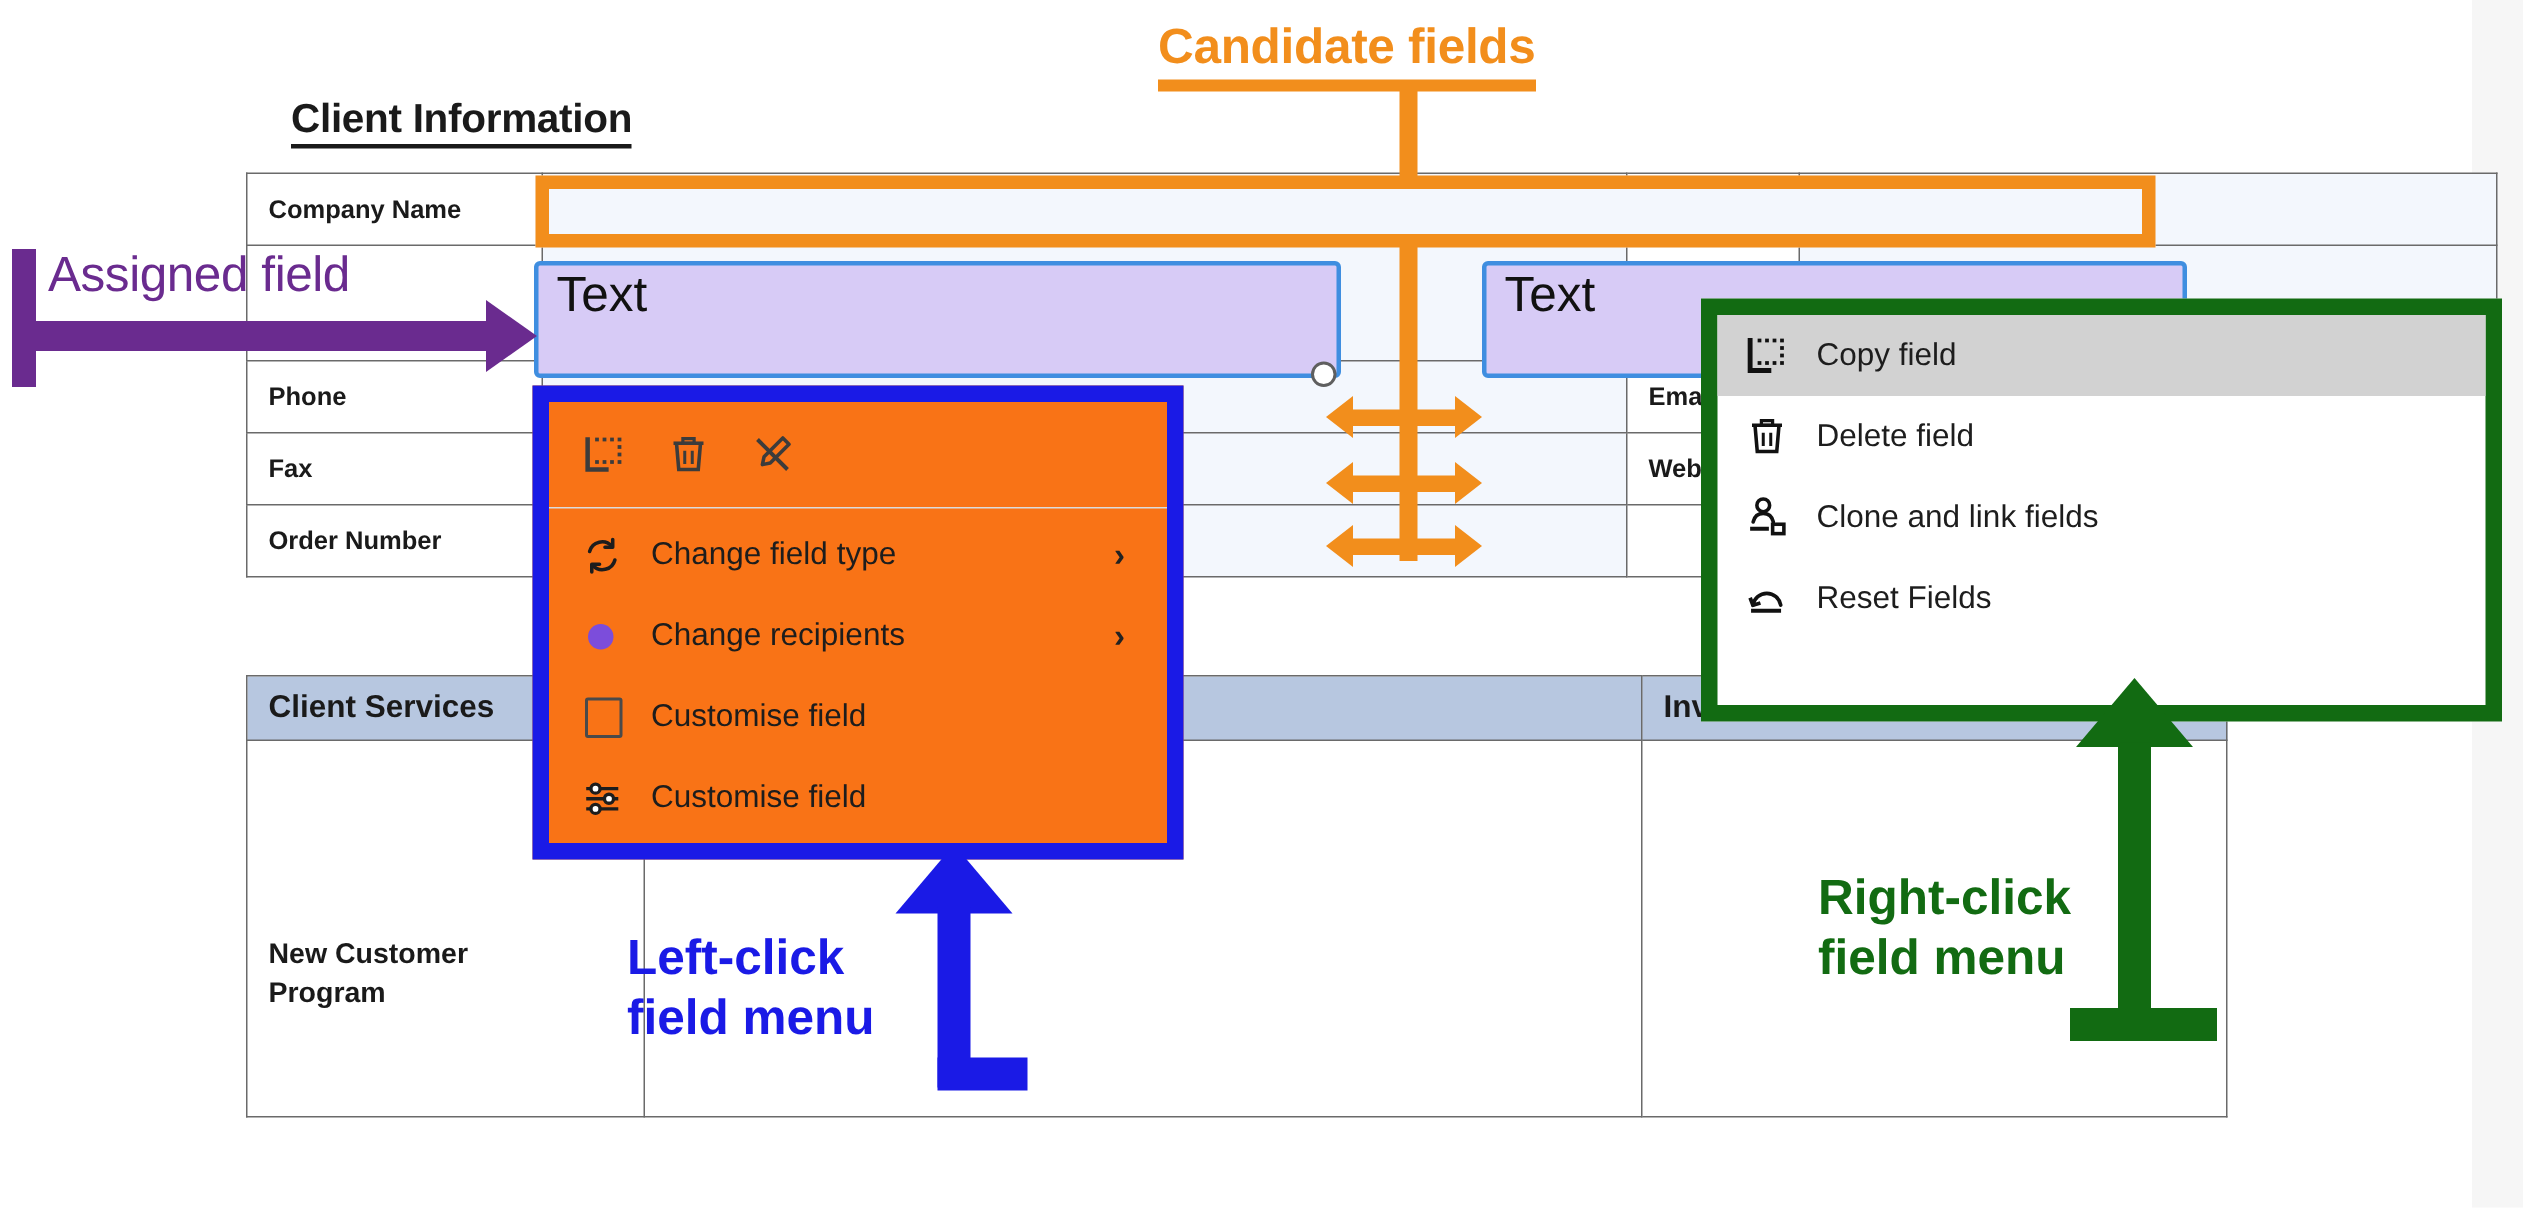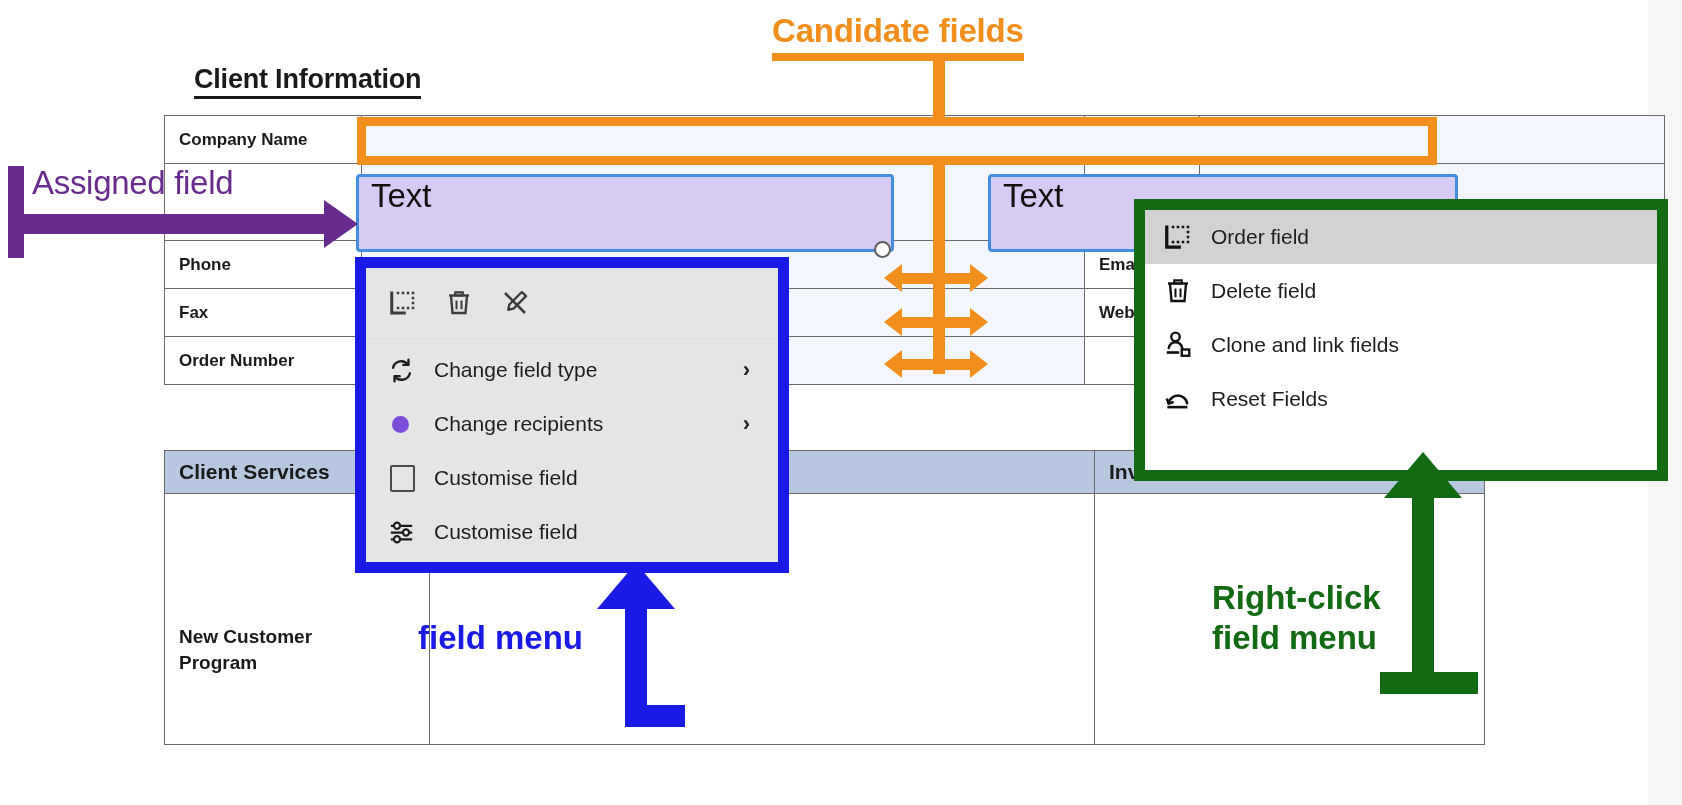--- a/index.html
+++ b/index.html
@@ -109,21 +109,21 @@
   #assigned-arrow-bar{left:8px;top:214px;width:320px;height:20px;background:#6a2b8f;}
   #assigned-arrow-head{
     left:324px;top:200px;width:0;height:0;
     border-top:24px solid transparent;border-bottom:24px solid transparent;
     border-left:34px solid #6a2b8f;
   }
 
   
   #left-click-menu{
     left:355px;top:257px;width:434px;height:316px;
-    background:#e5e5e5;border:11px solid #1a1ae6;box-sizing:border-box;
+    background:#f97316;border:11px solid #1a1ae6;box-sizing:border-box;
     z-index:20;
   }
   #lcm-toolbar{
     display:flex;align-items:center;gap:26px;height:70px;padding-left:22px;
     border-bottom:1.6px solid #dcdcdc;
   }
   #lcm-items{padding-top:4px;}
   .lcm-row{
     display:flex;align-items:center;height:54px;padding-left:22px;
     font-size:21px;color:#1d1d1d;position:relative;
@@ -343,41 +343,42 @@
       </span>
       <span>Customise field</span>
     </div>
   </div>
 </div>
 
 <div class="abs" id="lc-arrow-head"></div>
 <div class="abs" id="lc-arrow-shaft"></div>
 <div class="abs" id="lc-arrow-foot"></div>
 <div class="abs" id="left-click-caption">
+  <div>Left-click</div>
   <div>field menu</div>
 </div>
 
 <div class="abs" id="right-click-menu">
   <div class="rcm-row active">
     <span class="ico">
       <svg width="30" height="30" viewBox="0 0 24 24" fill="none">
         <path d="M3 4v16h10" stroke="#111" stroke-width="2.6" stroke-linecap="square"></path>
         <rect x="7" y="3" width="2" height="2" fill="#111"></rect>
           <rect x="11" y="3" width="2" height="2" fill="#111"></rect>
         <rect x="15" y="3" width="2" height="2" fill="#111"></rect>
           <rect x="19" y="3" width="2" height="2" fill="#111"></rect>
         <rect x="19" y="7" width="2" height="2" fill="#111"></rect>
           <rect x="19" y="11" width="2" height="2" fill="#111"></rect>
         <rect x="19" y="15" width="2" height="2" fill="#111"></rect>
         <rect x="15" y="15" width="2" height="2" fill="#111"></rect>
           <rect x="11" y="15" width="2" height="2" fill="#111"></rect>
         <rect x="7" y="15" width="2" height="2" fill="#111"></rect>
       </svg>
     </span>
-    <span>Order field</span>
+    <span>Copy field</span>
   </div>
   <div class="rcm-row">
     <span class="ico">
       <svg width="30" height="30" viewBox="0 0 24 24" fill="none">
         <path d="M4 6h16" stroke="#111" stroke-width="1.9"></path>
         <path d="M9 3.5h6v2.5H9z" stroke="#111" stroke-width="1.7"></path>
         <path d="M5.6 6l1.2 14h10.4l1.2-14" stroke="#111" stroke-width="1.9"></path>
         <path d="M10 10v7M14 10v7" stroke="#111" stroke-width="1.6"></path>
       </svg>
     </span>

